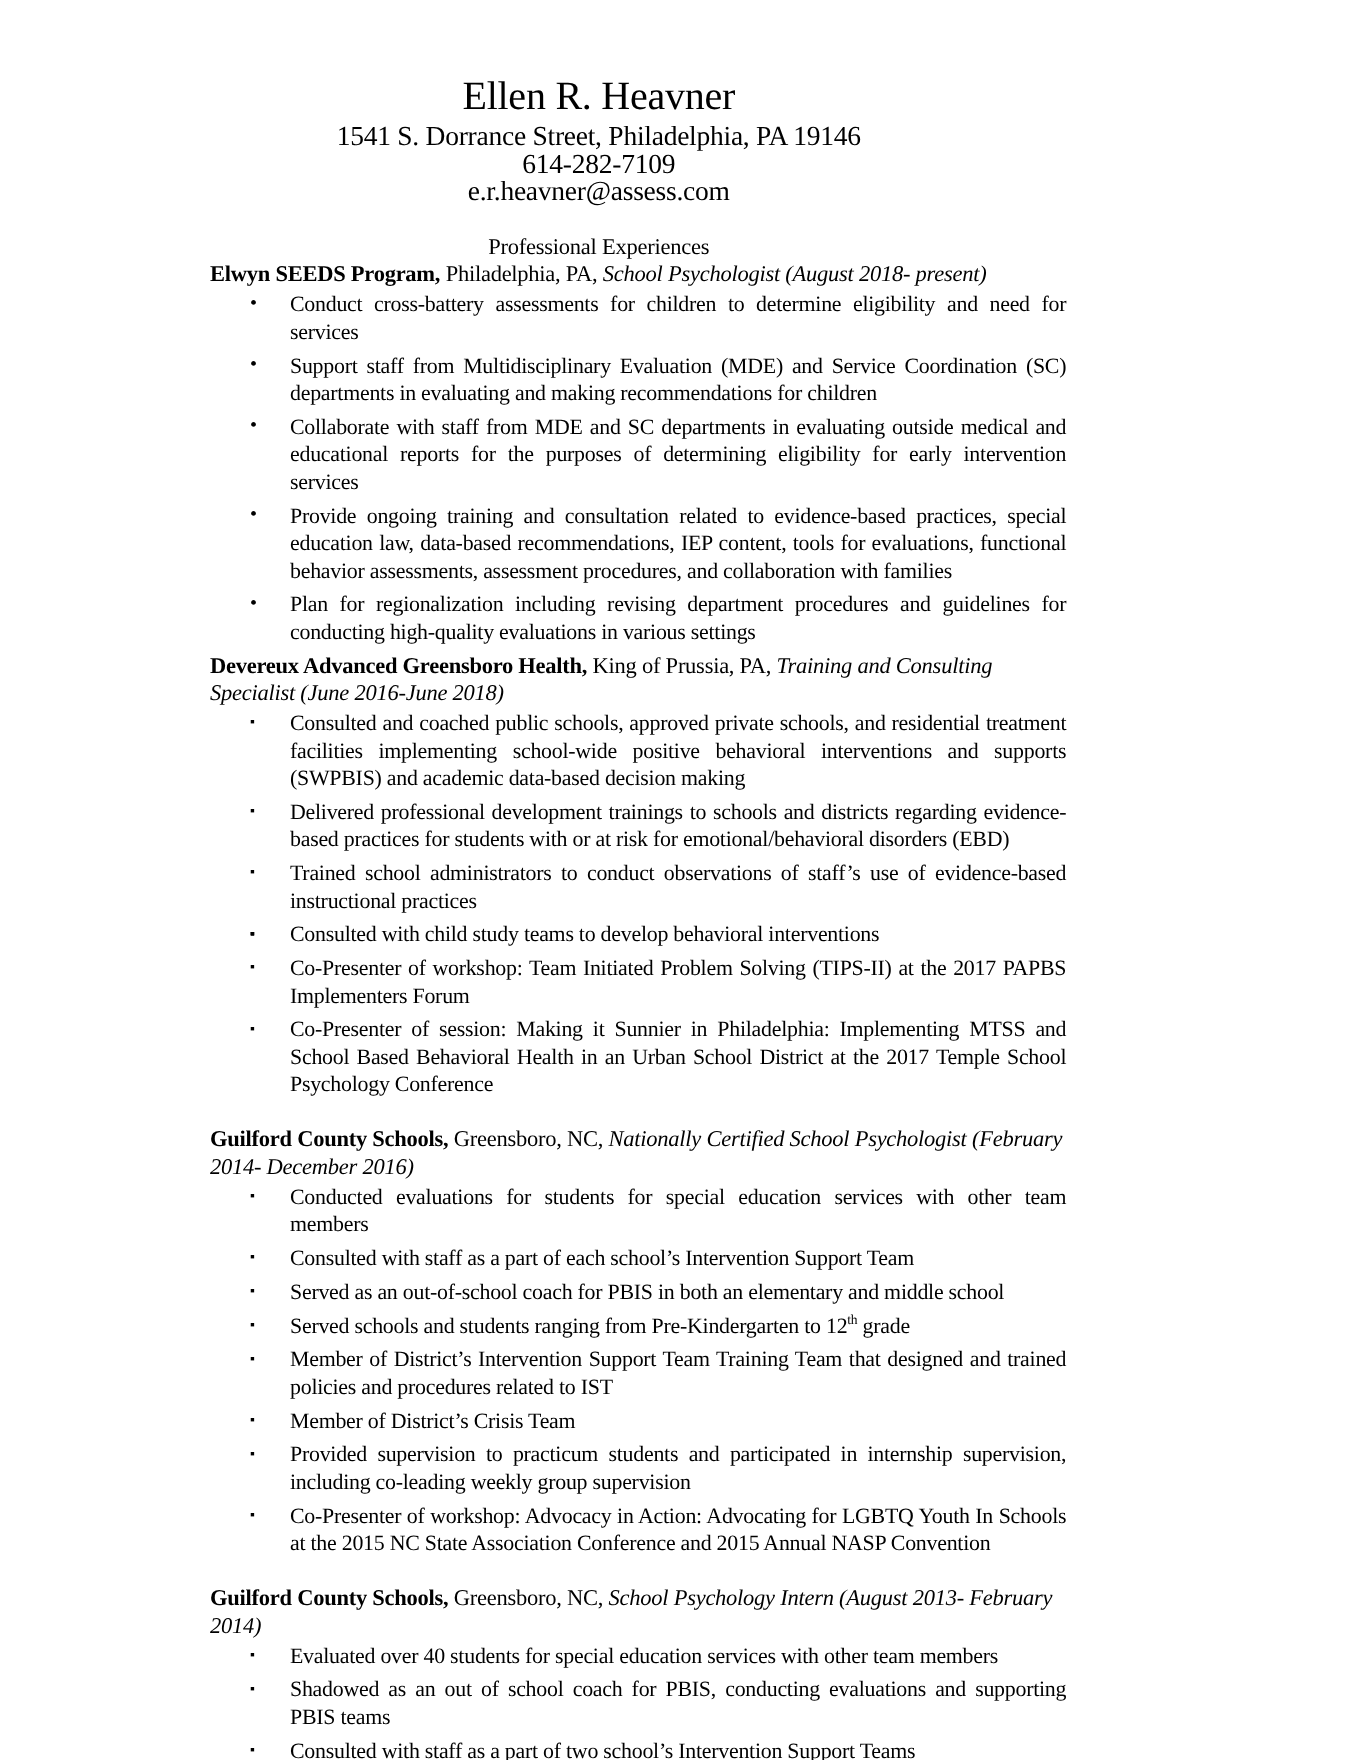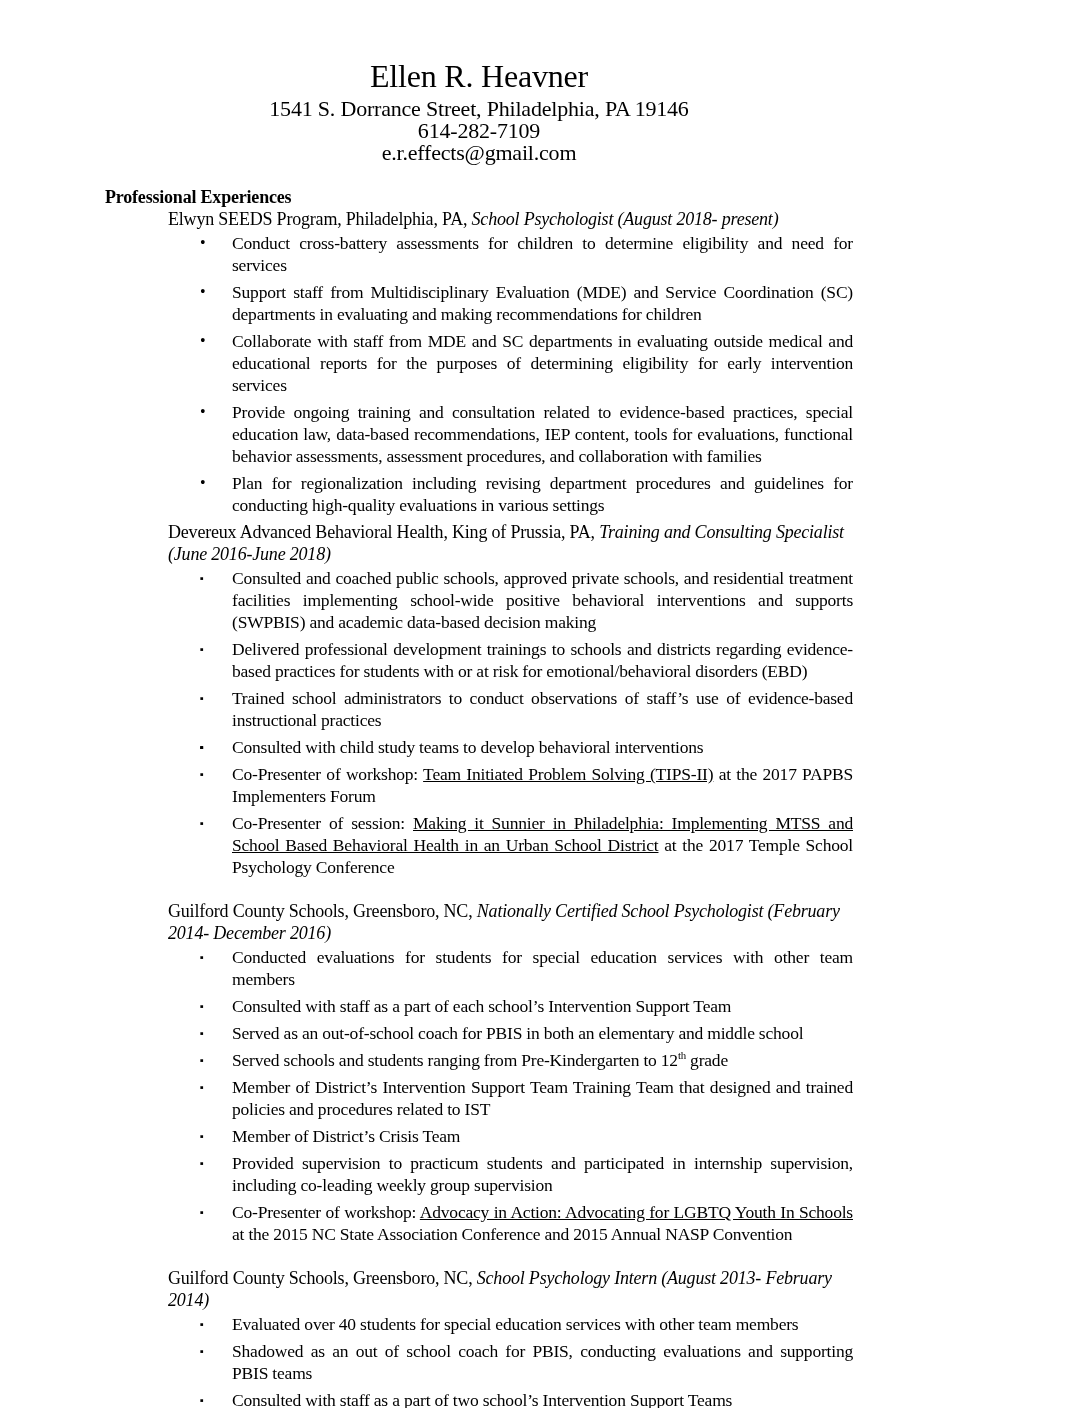--- a/index.html
+++ b/index.html
@@ -17,80 +17,81 @@
     letter-spacing: -0.2px;
   }
   .doc-header { text-align: center; }
   .doc-name {
     font-size: 32px;
     line-height: 40px;
     margin-bottom: 2px;
   }
   .doc-contact { font-size: 22px; line-height: 22px; }
   .section-title {
-    font-weight: bold;
+    font-weight: normal;
     font-size: 18px;
     margin-top: 22px;
+    text-align: center;
   }
   .job { margin: 0; }
   .job.gap-before { margin-top: 22px; }
   .job-heading { margin-left: 63px; font-size: 18px; }
-  .employer { font-weight: normal; }
+  .employer { font-weight: bold; }
   .role { font-style: italic; }
   ul.bullets {
     list-style: none;
     margin: 2px 0 0 0;
     padding: 0 0 0 127px;
   }
   ul.bullets li {
     position: relative;
     margin: 0 0 5px 0;
     text-align: justify;
   }
   ul.bullets li .marker {
     position: absolute;
     left: -32px;
     top: 0;
     line-height: 22px;
   }
   ul.bullets li .marker.square { font-size: 11px; }
   ul.bullets li .marker.disc { font-size: 16px; }
-  .u { text-decoration: underline; }
+  .u { }
   sup { font-size: 0.62em; line-height: 0; vertical-align: super; }
 </style>
 </head>
 <body>
 
 <div class="page">
   <div class="doc-header">
     <div class="doc-name">Ellen R. Heavner</div>
     <div class="doc-contact">1541 S. Dorrance Street, Philadelphia, PA 19146</div>
     <div class="doc-contact">614-282-7109</div>
-    <div class="doc-contact">e.r.effects@gmail.com</div>
+    <div class="doc-contact">e.r.heavner@assess.com</div>
   </div>
 
   <div class="section-title">Professional Experiences</div>
 
   <div id="jobs-host">
   <div class="job">
     <div class="job-heading">
       <span class="employer">Elwyn SEEDS Program,</span><span> Philadelphia, PA, </span><span class="role">School Psychologist (August 2018- present)</span>
     </div>
     <ul class="bullets">
           <li><span class="marker disc">•</span><span>Conduct cross-battery assessments for children to determine eligibility and need for services</span></li>
           <li><span class="marker disc">•</span><span>Support staff from Multidisciplinary Evaluation (MDE) and Service Coordination (SC) departments in evaluating and making recommendations for children</span></li>
           <li><span class="marker disc">•</span><span>Collaborate with staff from MDE and SC departments in evaluating outside medical and educational reports for the purposes of determining eligibility for early intervention services</span></li>
           <li><span class="marker disc">•</span><span>Provide ongoing training and consultation related to evidence-based practices, special education law, data-based recommendations, IEP content, tools for evaluations, functional behavior assessments, assessment procedures, and collaboration with families</span></li>
           <li><span class="marker disc">•</span><span>Plan for regionalization including revising department procedures and guidelines for conducting high-quality evaluations in various settings</span></li>
         </ul>
   </div>
 
   <div class="job">
     <div class="job-heading">
-      <span class="employer">Devereux Advanced Behavioral Health,</span><span> King of Prussia, PA, </span><span class="role">Training and Consulting Specialist (June 2016-June 2018)</span>
+      <span class="employer">Devereux Advanced Greensboro Health,</span><span> King of Prussia, PA, </span><span class="role">Training and Consulting Specialist (June 2016-June 2018)</span>
     </div>
     <ul class="bullets">
           <li><span class="marker square">▪</span><span>Consulted and coached public schools, approved private schools, and residential treatment facilities implementing school-wide positive behavioral interventions and supports (SWPBIS) and academic data-based decision making</span></li>
           <li><span class="marker square">▪</span><span>Delivered professional development trainings to schools and districts regarding evidence-based practices for students with or at risk for emotional/behavioral disorders (EBD)</span></li>
           <li><span class="marker square">▪</span><span>Trained school administrators to conduct observations of staff’s use of evidence-based instructional practices</span></li>
           <li><span class="marker square">▪</span></li>
           <li><span class="marker square">▪</span></li>
           <li><span class="marker square">▪</span><span>Consulted with child study teams to develop behavioral interventions</span></li>
           <li><span class="marker square">▪</span><span>Co-Presenter of workshop: </span><span class="u">Team Initiated Problem Solving (TIPS-II)</span><span> at the 2017 PAPBS Implementers Forum</span></li>
           <li><span class="marker square">▪</span><span>Co-Presenter of session: </span><span class="u">Making it Sunnier in Philadelphia: Implementing MTSS and School Based Behavioral Health in an Urban School District</span><span> at the 2017 Temple School Psychology Conference</span></li>

